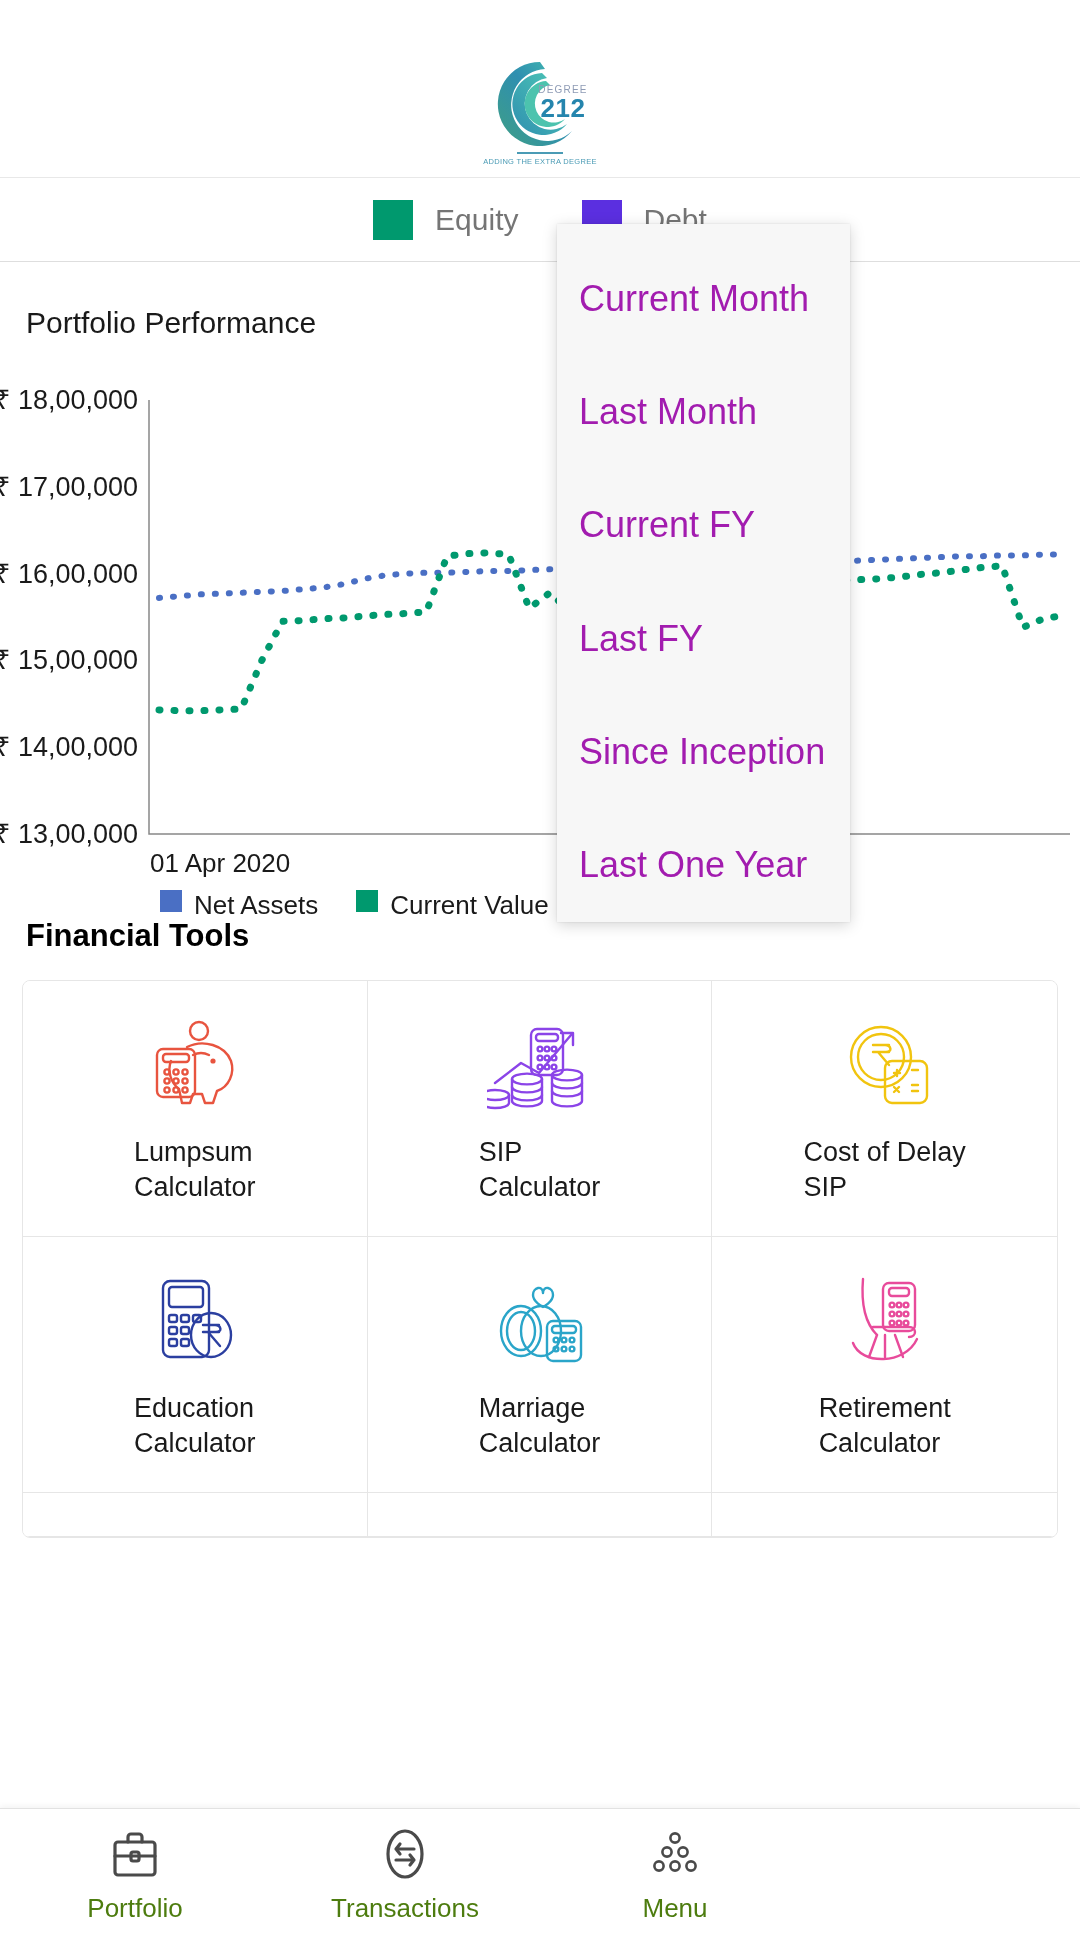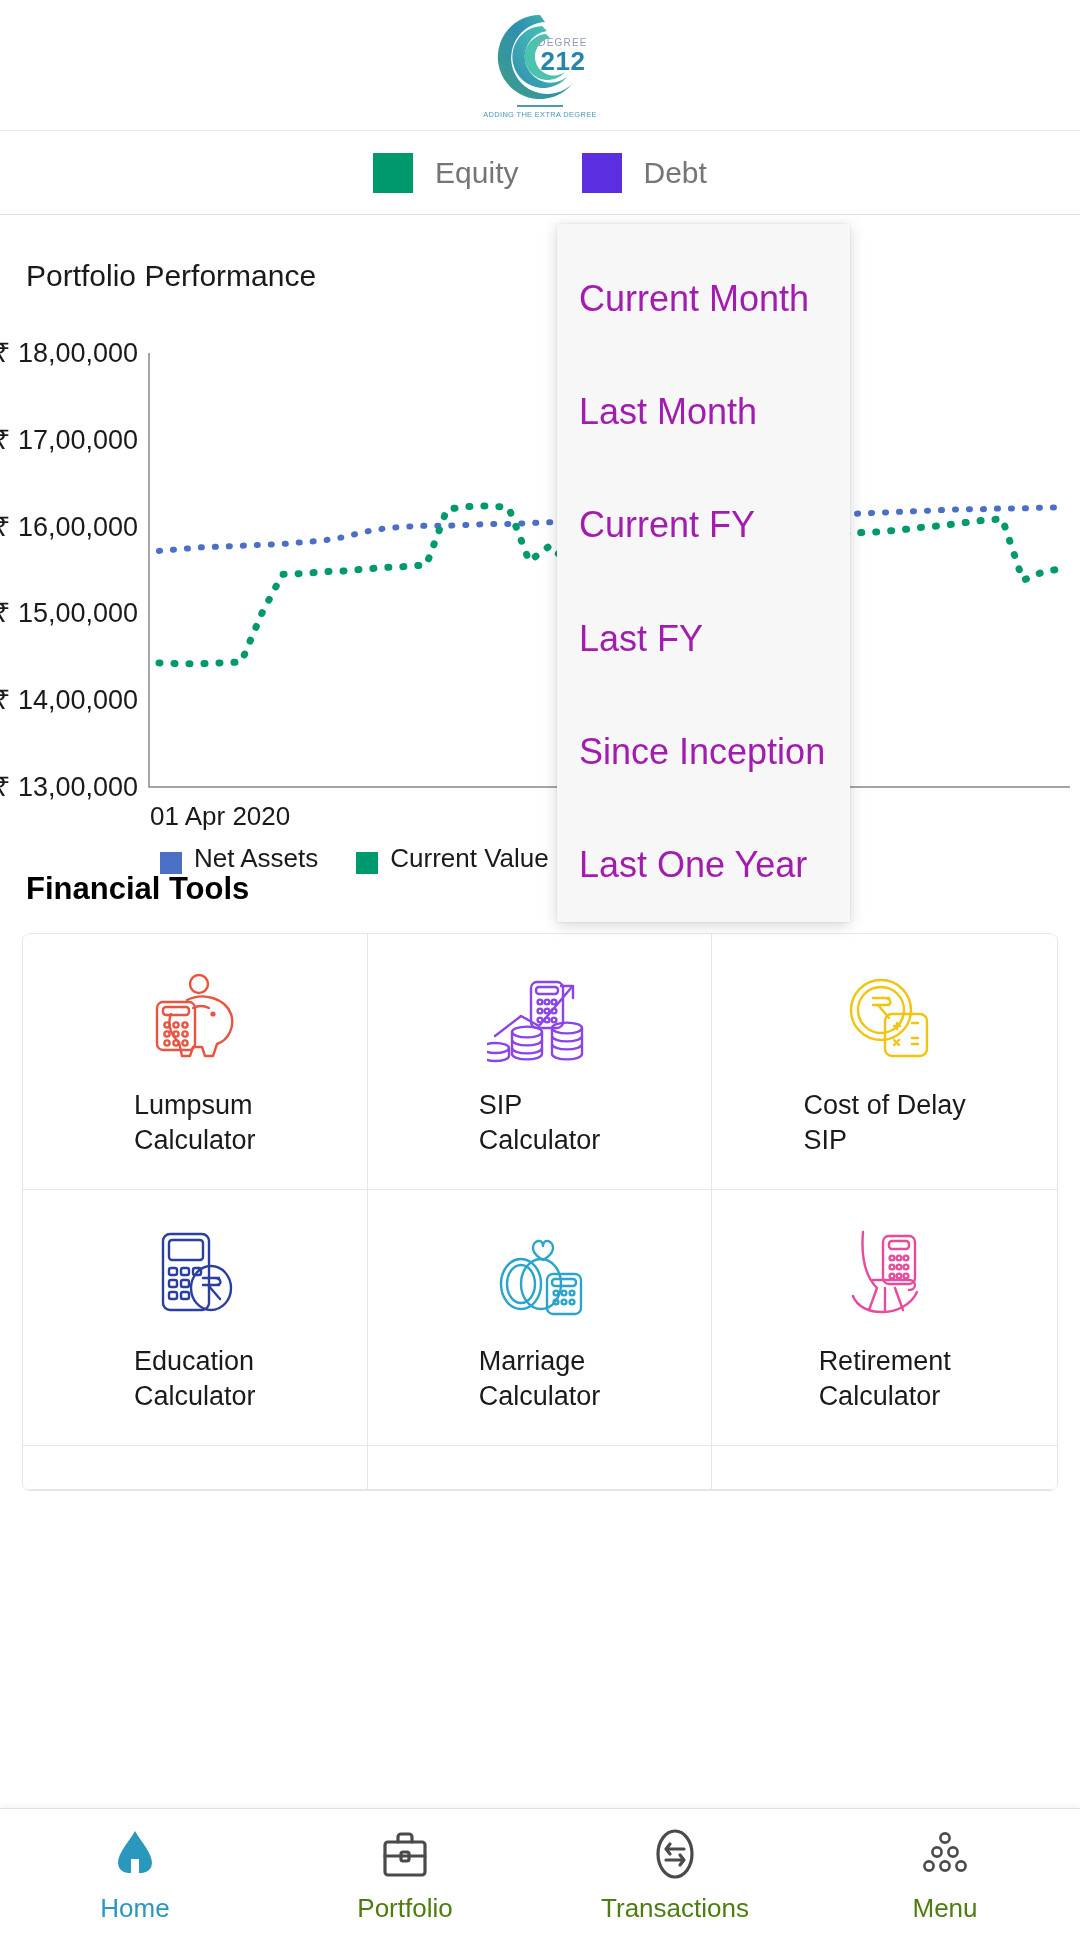--- a/index.html
+++ b/index.html
@@ -11,20 +11,21 @@
     position:relative;
     overflow:hidden;
   }
 
   
   .header {
     height:131px;
     background:#fff;
     display:flex; align-items:center; justify-content:center;
     border-bottom:1px solid #e8e8e8;
+    margin-top:47px;
   }
   .logo-wrap { position:relative; width:108px; height:112px; display:flex; flex-direction:column; align-items:center; }
   .logo-mark { position:relative; width:100px; height:96px; }
   .logo-mark svg { display:block; }
   .logo-tag {
     font-size:7.5px; letter-spacing:.3px; color:#4a9bb5; margin-top:1px;
     white-space:nowrap; font-family:"Liberation Sans", sans-serif;
   }
   .logo-tag-rule { width:46px; height:1.5px; background:#4a9bb5; margin:0 auto 2px; }
 
@@ -49,21 +50,21 @@
 
   .chart-box { position:relative; height:500px; margin-top:42px; }
   .chart-svg { display:block; }
 
   .x-label { position:absolute; left:150px; top:466px; font-size:26px; color:#1a1a1a; }
 
   .chart-legend {
     position:absolute; left:160px; top:508px;
     display:flex; align-items:center; gap:14px; font-size:26px; color:#1a1a1a;
   }
-  .chart-legend .cl-item { display:flex; align-items:flex-end; gap:12px; }
+  .chart-legend .cl-item { display:flex; align-items:flex-start; gap:12px; }
   .chart-legend .cl-item + .cl-item { margin-left:24px; }
   .cl-sw { width:22px; height:22px; display:inline-block; }
 
   
   .dropdown {
     position:absolute;
     left:557px; top:224px; width:293px; height:698px;
     background:#f7f7f7;
     box-shadow:0 3px 14px rgba(0,0,0,.17), 0 0 2px rgba(0,0,0,.10);
     z-index:40;
@@ -340,28 +341,20 @@
 <div class="dropdown" id="period-dropdown">
     <div class="dd-item">Current Month</div>
     <div class="dd-item">Last Month</div>
     <div class="dd-item">Current FY</div>
     <div class="dd-item">Last FY</div>
     <div class="dd-item">Since Inception</div>
     <div class="dd-item">Last One Year</div>
   </div>
 
 <div class="bottom-nav" id="bottom-nav">
-    <div class="nav-item active">
-      <div class="nav-ico">
-        <svg width="58" height="58" viewBox="0 0 58 58">
-          <path d="M29 6 C22 18 12 28 12 38 a10 10 0 0 0 10 10 h3 V34 h8 v14 h3 a10 10 0 0 0 10 -10 C46 28 36 18 29 6z" fill="#2A98BD"></path>
-        </svg>
-      </div>
-      <div class="nav-label">Home</div>
-    </div>
     <div class="nav-item">
       <div class="nav-ico">
         <svg width="58" height="58" viewBox="0 0 58 58">
           <rect x="9" y="17" width="40" height="33" rx="3" fill="none" stroke="#4A4A4A" stroke-width="3.2" stroke-linecap="round" stroke-linejoin="round"></rect>
           <path d="M22 17 v-5 a3 3 0 0 1 3 -3 h8 a3 3 0 0 1 3 3 v5" fill="none" stroke="#4A4A4A" stroke-width="3.2" stroke-linecap="round" stroke-linejoin="round"></path>
           <path d="M9 31 h40" fill="none" stroke="#4A4A4A" stroke-width="3.2" stroke-linecap="round" stroke-linejoin="round"></path>
           <rect x="25" y="27" width="8" height="9" rx="2" fill="none" stroke="#4A4A4A" stroke-width="3.2" stroke-linecap="round" stroke-linejoin="round"></rect>
         </svg>
       </div>
       <div class="nav-label">Portfolio</div>

